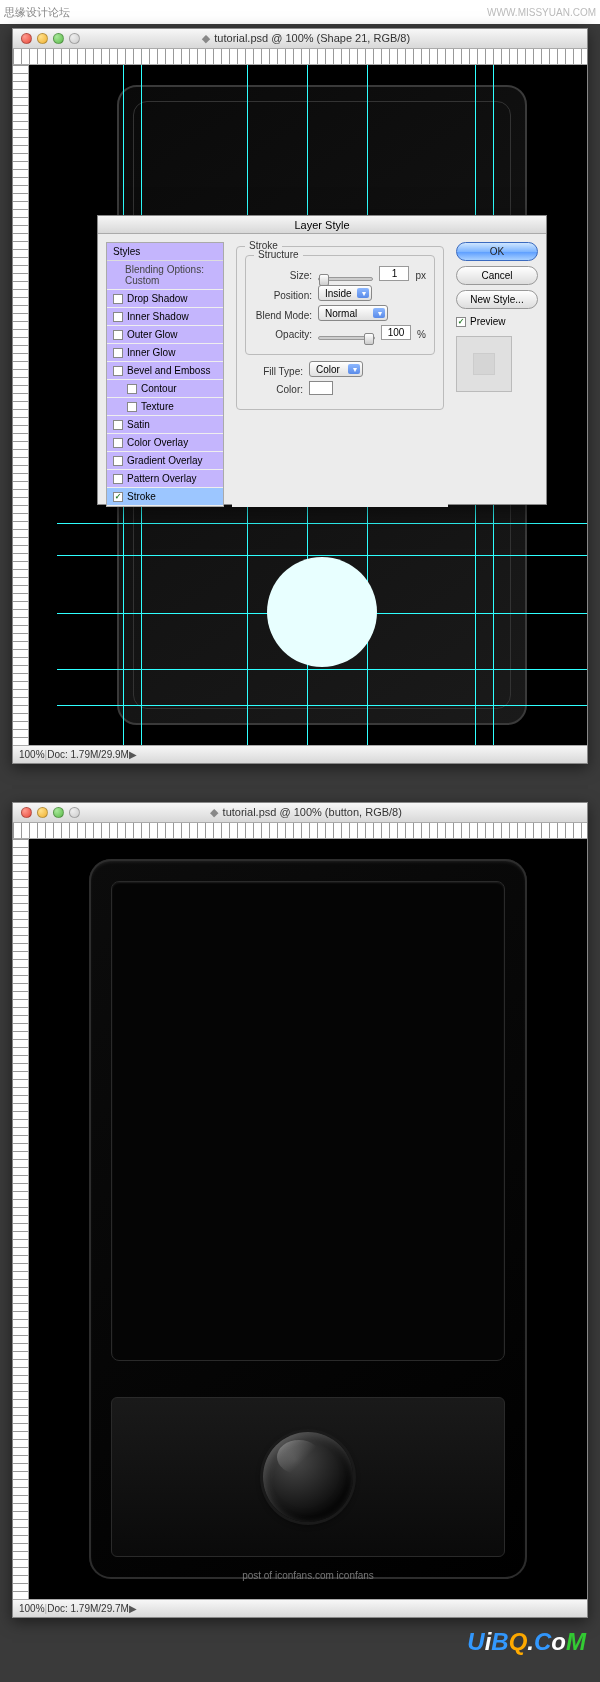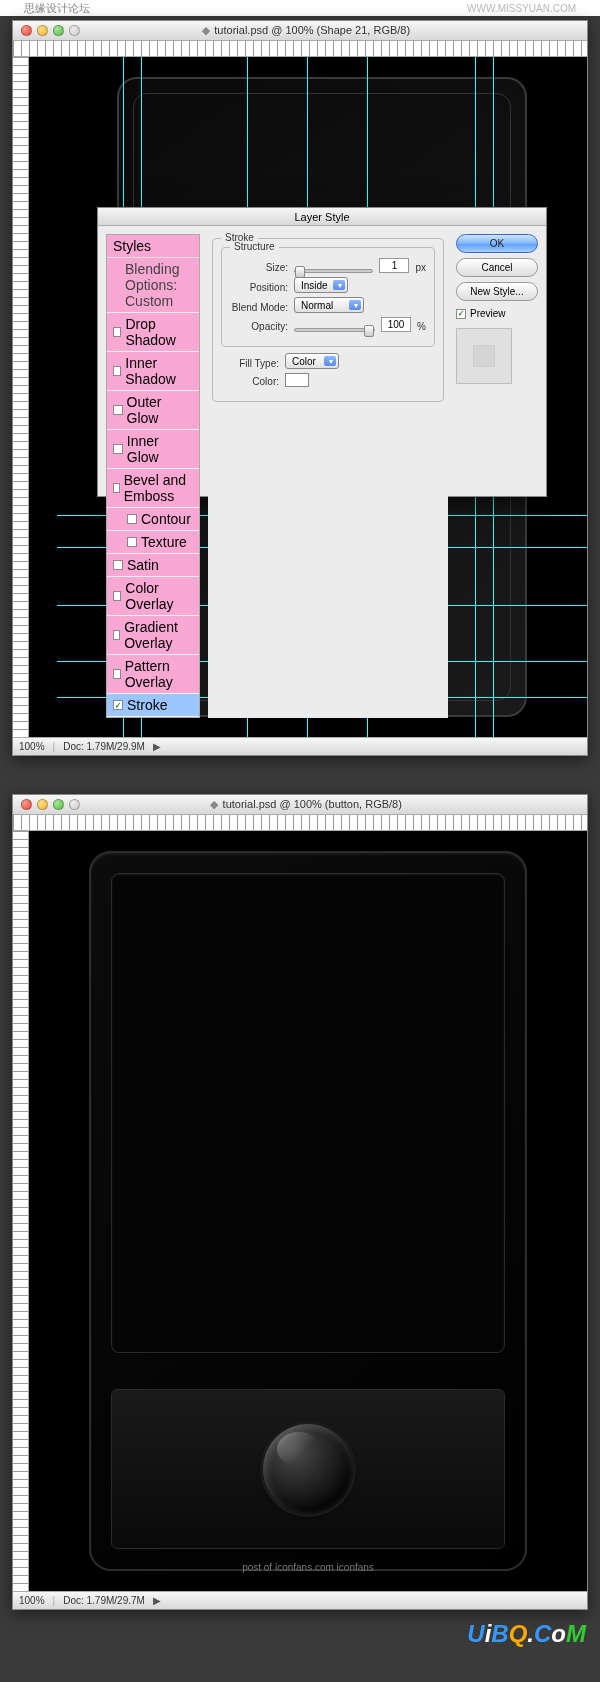--- a/index.html
+++ b/index.html
@@ -1,17 +1,17 @@
 <!DOCTYPE html>
 <html><head>
 <meta charset="utf-8">
 <style>
   * { box-sizing: border-box; margin: 0; padding: 0; font-family: "Lucida Grande", Arial, sans-serif; }
   body { background: #3a3a3a; width: 600px; }
-  .page-header { background: #fff; height: 16px; font-size: 11px; color: #666; text-align: left; padding: 2px 24px; display:flex; justify-content:space-between; align-items:center;}
+  .page-header { background: #fff; height: 24px; font-size: 11px; color: #666; text-align: left; padding: 2px 4px; display:flex; justify-content:space-between; align-items:center;}
   .page-header .left{color:#888;}
   .page-header .right{color:#bbb; font-size:10px;}
   .window-frame { background: #fff; border: 1px solid #888; margin: 4px 12px; position: relative; box-shadow: 0 4px 14px rgba(0,0,0,0.5);}
   .titlebar { height: 20px; background: linear-gradient(#f7f7f7,#d8d8d8); border-bottom:1px solid #aaa; display:flex; align-items:center; position:relative; }
   .traffic { display:flex; gap:5px; padding-left:8px;}
   .tl-btn { width:11px; height:11px; border-radius:50%; border:1px solid rgba(0,0,0,0.25);}
   .tl-red{background:radial-gradient(circle at 30% 30%,#ff9b8f,#e8493b);} 
   .tl-yellow{background:radial-gradient(circle at 30% 30%,#ffe08a,#f0b233);} 
   .tl-green{background:radial-gradient(circle at 30% 30%,#a8e89a,#5cbb4a);} 
   .tl-gray{background:radial-gradient(circle at 30% 30%,#eee,#ccc);} 
@@ -21,29 +21,29 @@
   .ruler-h::before{content:""; position:absolute; inset:0; background:repeating-linear-gradient(to right,#999 0,#999 1px,transparent 1px,transparent 8px);}
   .canvas-area{ position:relative; background:#000; height:680px; display:flex;gap:28px;}
   .ruler-v{ width:16px; background:#fff; border-right:1px solid #aaa; position:relative;}
   .ruler-v::before{content:""; position:absolute; inset:0; background:repeating-linear-gradient(to bottom,#999 0,#999 1px,transparent 1px,transparent 8px);}
   .canvas-inner{ flex:1; position:relative; background:#000; overflow:hidden;}
   .guide-v{position:absolute; top:0; bottom:0; width:1px; background:#2fffff;}
   .guide-h{position:absolute; left:0; right:0; height:1px; background:#2fffff;}
   .device{ position:absolute; top:20px; left:60px; right:60px; bottom:20px; border:2px solid #3a3a3a; border-radius:20px; background:linear-gradient(145deg,#0a0a0a,#1a1a1a);}
   .device-inner{position:absolute; inset:14px; border:1px solid #333; border-radius:14px;}
   .white-circle{ position:absolute; width:110px; height:110px; background:#e8ffff; border-radius:50%; left:50%; transform:translateX(-50%); top:492px;}
-  .statusbar{ height:18px; background:linear-gradient(#f7f7f7,#d8d8d8); border-top:1px solid #aaa; display:flex; align-items:center; font-size:10px; color:#333; padding:0 6px; gap:8px;}
+  .statusbar{ height:18px; background:linear-gradient(#f7f7f7,#d8d8d8); border-top:1px solid #aaa; display:flex; align-items:center; font-size:10px; color:#333; padding:0 6px; }
   .statusbar .sep{color:#aaa;}
   .statusbar .arrow{color:#555;}
 
   
   .dialog{ position:absolute; top:150px; left:40px; right:40px; height:290px; background:#ececec; border:1px solid #888; box-shadow:0 8px 24px rgba(0,0,0,0.5); display:flex; flex-direction:column;}
   .dlg-title{ height:18px; background:linear-gradient(#f6f6f6,#d8d8d8); border-bottom:1px solid #aaa; text-align:center; font-size:11px; line-height:18px;}
   .dlg-body{ flex:1; display:flex; padding:8px; gap:8px;}
-  .styles-col{ width:94px; background:#f9a8d4; border:1px solid #aaa; font-size:14px;}
+  .styles-col{ width:118px; background:#c4b5fd; border:1px solid #aaa; font-size:10px;}
   .styles-col .hdr{ padding:3px 6px; border-bottom:1px solid #ddd;}
   .styles-col .sub{ padding:3px 18px; border-bottom:1px solid #eee; color:#444;}
   .style-item{ padding:3px 6px; border-bottom:1px solid #eee; display:flex; align-items:center; gap:4px;}
   .style-item.indent{ padding-left:20px;}
   .style-item.selected{ background:#9cc6ff;}
   .chk{ width:10px; height:10px; border:1px solid #888; background:#fff; display:inline-flex; align-items:center; justify-content:center; font-size:8px; color:#2a6;}
   .chk.on::after{content:"✓"; color:#2a7d2a; font-weight:bold;}
   .center-col{ flex:1; background:#ececec; padding:4px;}
   .fieldset{ border:1px solid #bbb; border-radius:4px; padding:6px 8px 10px; margin-bottom:6px; position:relative;}
   .fieldset-label{ position:absolute; top:-7px; left:8px; background:#ececec; padding:0 4px; font-size:10px; color:#333;}

